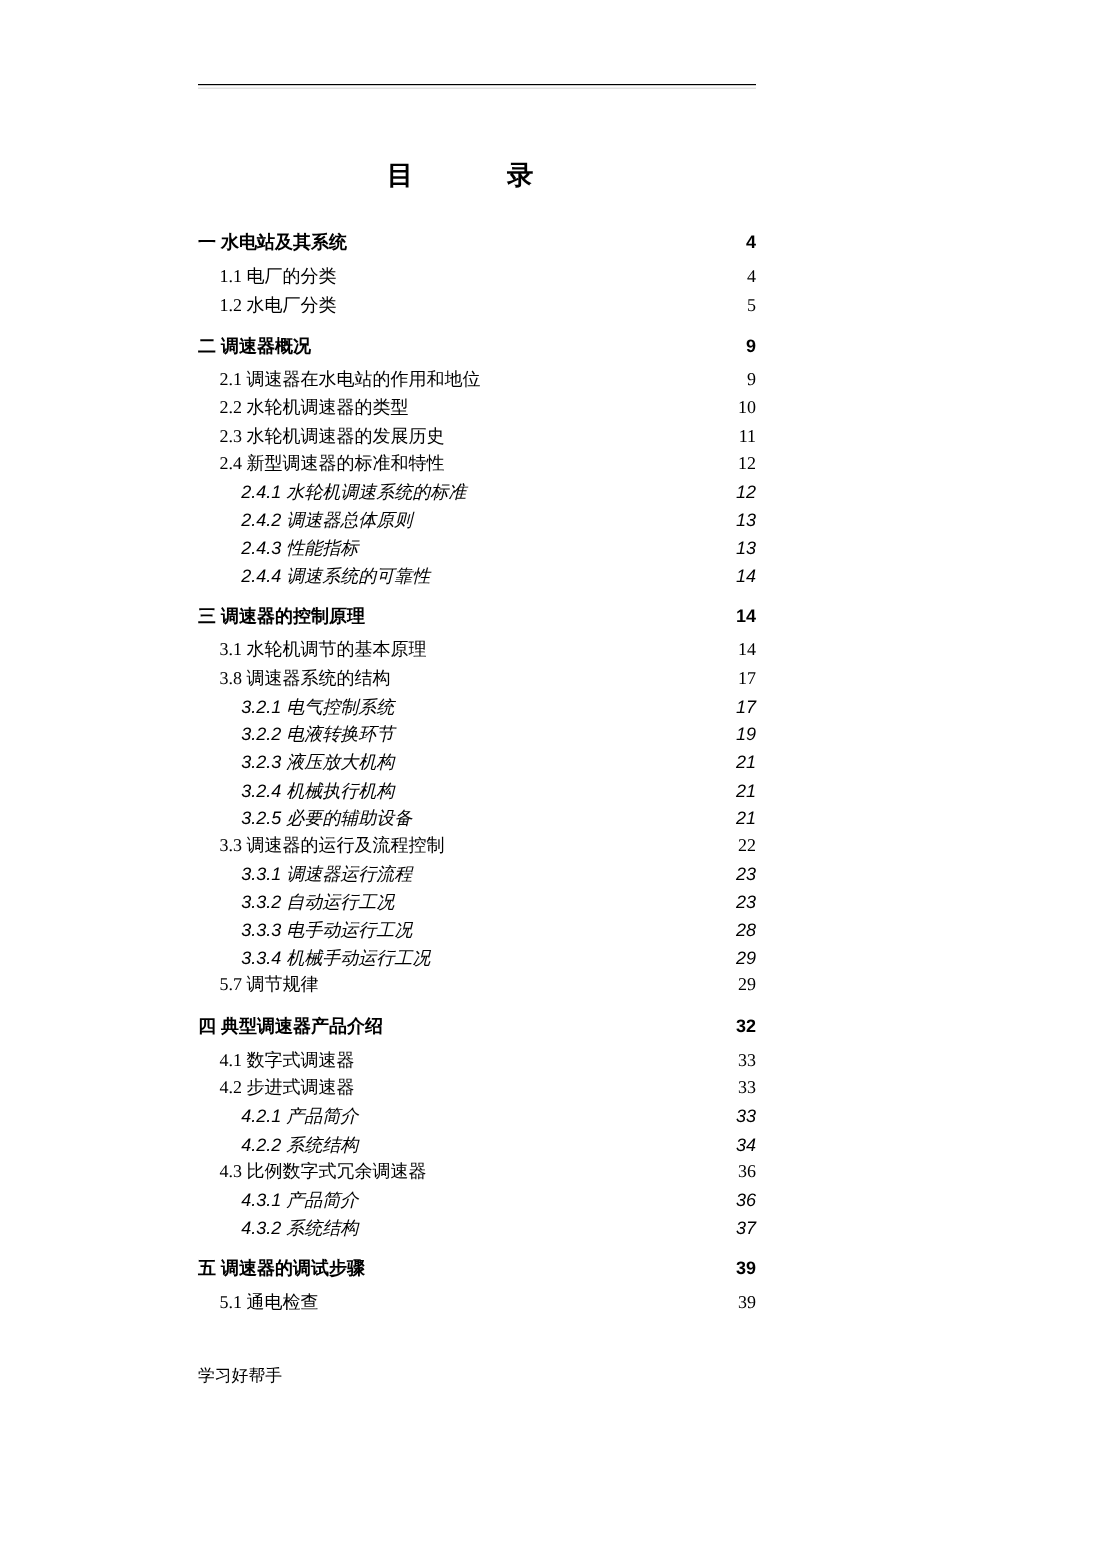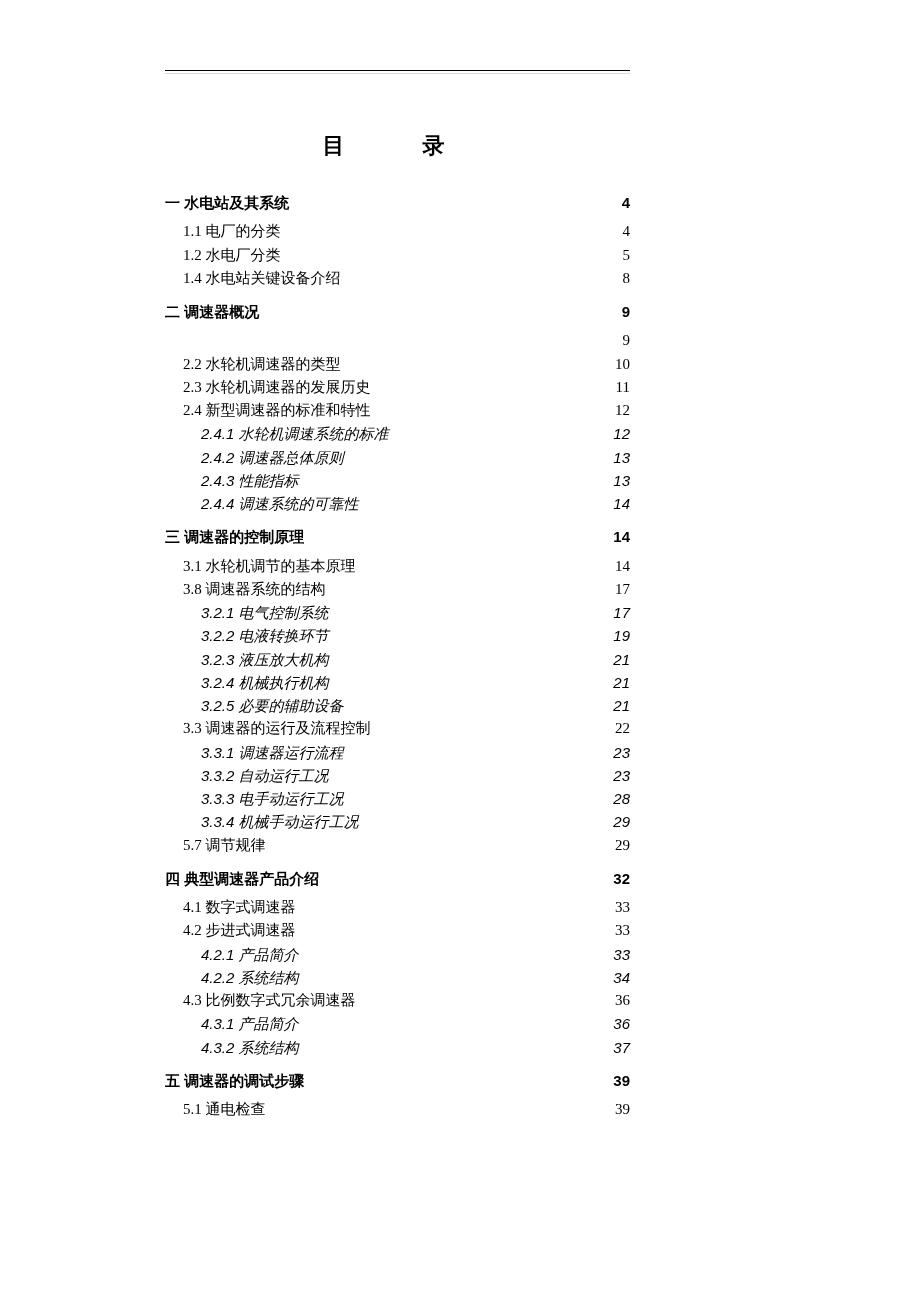--- a/index.html
+++ b/index.html
@@ -83,31 +83,27 @@
       <div class="toc-line level2">
         <span class="label">1.1 电厂的分类</span>
         <span class="leader"></span>
         <span class="pg">4</span>
       </div>
       <div class="toc-line level2">
         <span class="label">1.2 水电厂分类</span>
         <span class="leader"></span>
         <span class="pg">5</span>
       </div>
-      <div class="toc-line level2">
-        <span class="label">1.4 水电站关键设备介绍</span>
-        <span class="leader"></span>
-        <span class="pg">8</span>
-      </div>
       <div class="toc-line level1">
         <span class="label">二  调速器概况</span>
         <span class="leader"></span>
         <span class="pg">9</span>
       </div>
       <div class="toc-line level2">
+        <span class="label">2.1 调速器在水电站的作用和地位</span>
         <span class="leader"></span>
         <span class="pg">9</span>
       </div>
       <div class="toc-line level2">
         <span class="label">2.2 水轮机调速器的类型</span>
         <span class="leader"></span>
         <span class="pg">10</span>
       </div>
       <div class="toc-line level2">
         <span class="label">2.3 水轮机调速器的发展历史</span>
@@ -253,13 +249,14 @@
         <span class="label">五  调速器的调试步骤</span>
         <span class="leader"></span>
         <span class="pg">39</span>
       </div>
       <div class="toc-line level2">
         <span class="label">5.1 通电检查</span>
         <span class="leader"></span>
         <span class="pg">39</span>
       </div>
     </div>
+  <div class="footer">学习好帮手</div>
 </div>
 
 </body></html>

